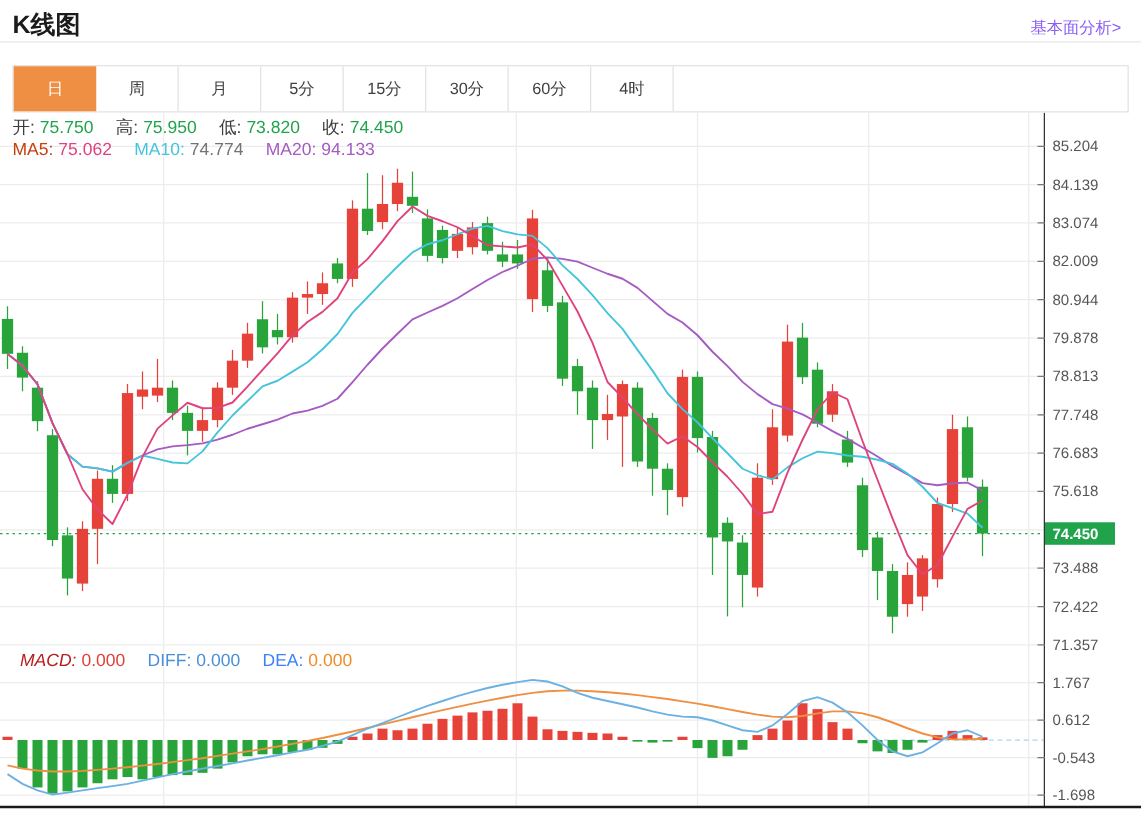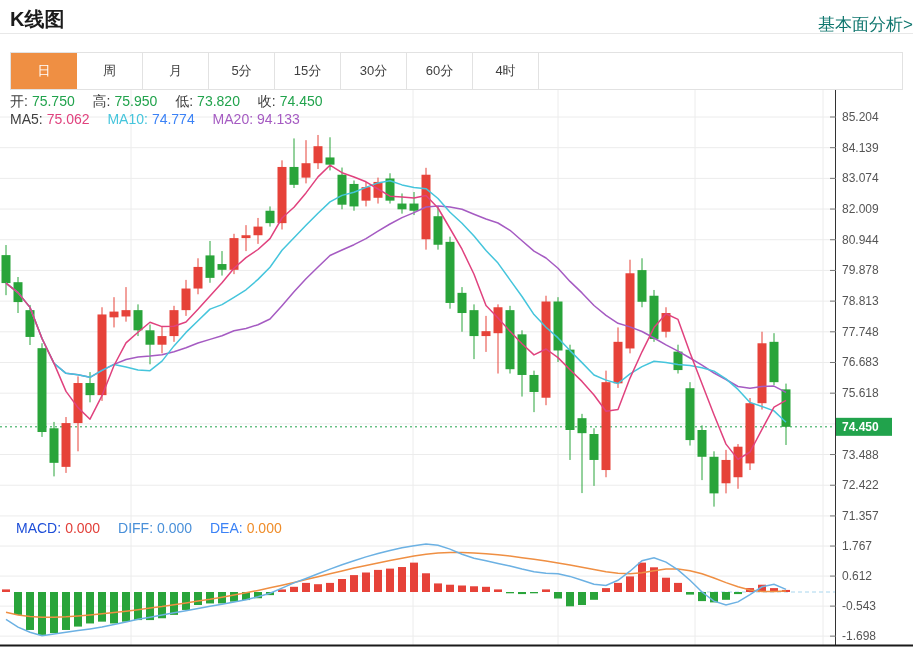--- a/index.html
+++ b/index.html
@@ -1,19 +1,19 @@
 <!DOCTYPE html>
 <html><head>
 <meta charset="utf-8">
 <style>
   html,body{margin:0;padding:0;background:#fff;}
   body{width:913px;height:652px;position:relative;overflow:hidden;
        font-family:"Liberation Sans","DejaVu Sans",sans-serif;}
   .hdr-title{position:absolute;top:6px;left:10px;font-size:20px;font-weight:bold;color:#1b1b1b;z-index:3;margin:0;}
-  .hdr-link{position:absolute;top:13px;right:0;font-size:17px;color:#0f766e;text-decoration:none;z-index:3;cursor:pointer;}
+  .hdr-link{position:absolute;top:13px;right:16px;font-size:13px;color:#8b5cf6;text-decoration:none;z-index:3;cursor:pointer;}
   .top-divider{position:absolute;top:33px;left:0;width:913px;height:1px;background:#e8e8e8;z-index:2;}
   .tabbar{position:absolute;top:52px;left:10px;width:893px;height:38px;display:flex;
           border:1px solid #e2e2e2;box-sizing:border-box;background:#fff;z-index:3;}
   .tab{width:66px;line-height:36px;text-align:center;font-size:13px;color:#404040;
        border-right:1px solid #e2e2e2;box-sizing:border-box;cursor:pointer;user-select:none;}
   .tab-active{color:#fff;border-right:none;}
   .tab-fill{flex:1;}
   .chart-svg{position:absolute;top:0;left:0;z-index:1;}
   .legend{position:absolute;z-index:3;font-size:14px;white-space:nowrap;}
   .legend span{margin-right:4px;}
@@ -455,22 +455,22 @@
   </svg>
 
 <div class="legend" style="top:93px;left:10px;">
   <span class="lg-lab">开:</span><span class="gap" style="color: rgb(33, 163, 76);">75.750</span>
   <span class="lg-lab">高:</span><span class="gap" style="color: rgb(33, 163, 76);">75.950</span>
   <span class="lg-lab">低:</span><span class="gap" style="color: rgb(33, 163, 76);">73.820</span>
   <span class="lg-lab">收:</span><span style="color: rgb(33, 163, 76);">74.450</span>
 </div>
 
 <div class="legend" style="top:111px;left:10px;">
-  <span style="color: #404040;">MA5:</span><span class="gap" style="color: rgb(224, 66, 126);">75.062</span>
-  <span style="color: rgb(69, 197, 220); margin-top: 36px;">MA10:</span><span class="gap" style="color: #3b82f6;">74.774</span>
+  <span style="color: #c2410c;">MA5:</span><span class="gap" style="color: rgb(224, 66, 126);">75.062</span>
+  <span style="color: rgb(69, 197, 220); margin-top: 36px;">MA10:</span><span class="gap" style="color: #737373;">74.774</span>
   <span style="color: rgb(165, 91, 194);">MA20:</span><span style="color: rgb(165, 91, 194);">94.133</span>
 </div>
 
 <div class="legend" style="top:520px;left:16px;">
-  <span style="color: #1d4ed8;">MACD:</span><span class="gap" style="color: rgb(226, 64, 58);">0.000</span>
+  <span style="color: #b91c1c; font-style: italic;">MACD:</span><span class="gap" style="color: rgb(226, 64, 58);">0.000</span>
   <span style="color: rgb(74, 144, 217);">DIFF:</span><span class="gap" style="color: rgb(74, 144, 217);">0.000</span>
   <span style="color: #3b82f6;">DEA:</span><span style="color: rgb(239, 141, 42);">0.000</span>
 </div>
 
 </body></html>

